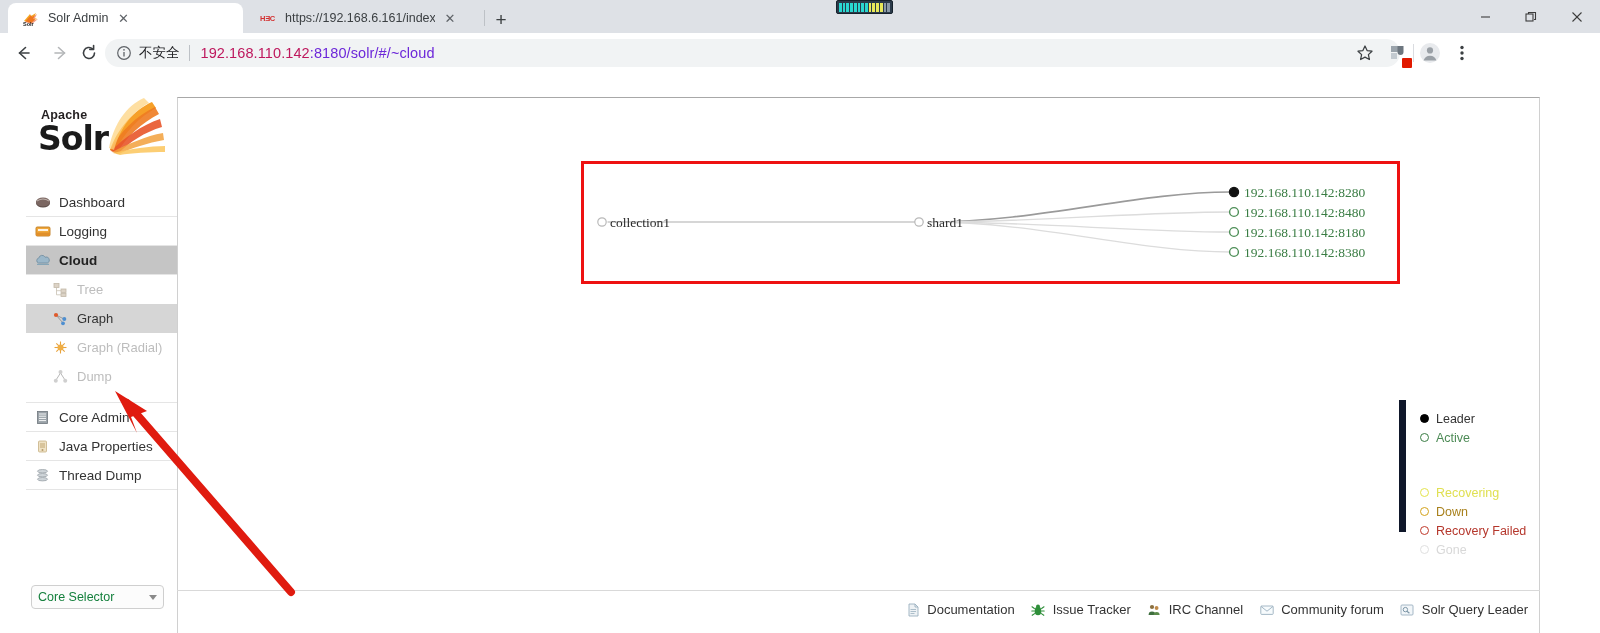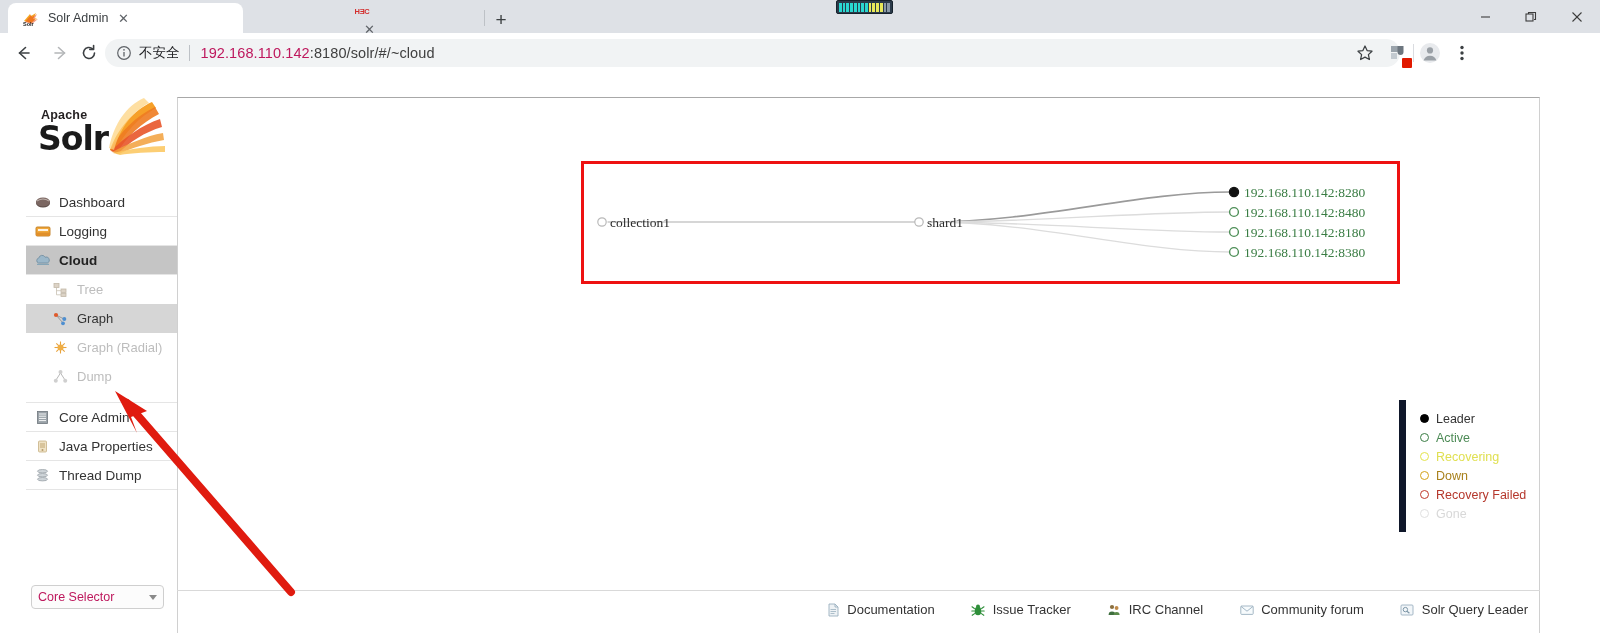--- a/index.html
+++ b/index.html
@@ -58,21 +58,21 @@
     position:absolute; left:105px; top:6px; width:1295px; height:28px;
     background:#f1f3f4; border-radius:14px;
     display:flex; align-items:center; padding-left:11px;
     font-size:14px; color:#202124;
   }
   .omni-info { width:16px; height:16px; margin-right:7px; flex:0 0 16px; color:#5f6368; }
   .omni-warn { font-size:13.5px; color:#202124; margin-right:9px; }
   .omni-div { width:1px; height:16px; background:#bdc1c6; margin-right:11px; }
   .omni-url { font-size:14.5px; letter-spacing:0.1px; }
   .omni-url .host { color:#be185d; }
-  .omni-url .rest { color:#404040; }
+  .omni-url .rest { color:#6d28d9; }
   .tb-right { position:absolute; right:0; top:0; height:39px; display:flex; align-items:center; }
   .tb-right > div { width:32px; height:32px; display:flex; align-items:center; justify-content:center; position:relative; }
 
   
   #screen-meter {
     position:absolute; left:836px; top:0px; width:57px; height:14px;
     background:#2b3a4a; border:1px solid #17222c; border-radius:2px;
     display:flex; align-items:center; padding:2px 2px;
   }
   #screen-meter .bars { display:flex; gap:1px; height:9px; width:100%; }
@@ -101,21 +101,21 @@
   .menu-item.sub { padding-left:26px; height:29px; font-size:13px; border-bottom:none; }
   .menu-item.sub.disabled { color:#bdbdbd; }
   .menu-item.sub.active { background:#d6d6d6; color:#333; font-weight:normal; }
   .menu-gap { height:11px; }
   .menu-sep { height:1px; background:#e5e5e5; }
 
   #core-selector {
     position:absolute; left:31px; top:513px; width:133px; height:24px;
     border:1px solid #cfcfcf; border-radius:4px; background:#fcfcfc;
     display:flex; align-items:center; padding:0 6px;
-    font-size:12.5px; color:#be185d;
+    font-size:12.5px; color:#15803d;
   }
   #core-selector .caret { margin-left:auto; width:0;height:0;
     border-left:4.5px solid transparent;border-right:4.5px solid transparent;border-top:5px solid #8a8a8a; }
 
   
   #content {
     position:absolute; left:177px; top:25px; width:1363px; height:565px;
     border:1px solid #d0d0d0; border-top:1px solid #a8a8a8; background:#ffffff;
   }
 
@@ -132,21 +132,21 @@
   .legend-row { display:flex; align-items:center; height:19px; font-size:12.5px; }
   .legend-row .dot { width:9px; height:9px; border-radius:50%; margin-right:7px; flex:0 0 9px; }
   .legend-row .dot.filled { background:#000; border:1px solid #000; }
   .legend-row .dot.ring { background:transparent; border:1.5px solid currentColor; }
 
   
   #footer {
     position:absolute; left:177px; top:518px; width:1363px; height:43px;
   }
   #footer .hr { position:absolute; left:0; top:0; width:1363px; height:1px; background:#d9d9d9; }
-  #footer .links { position:absolute; right:12px; top:12px; display:flex; align-items:center; gap:36px; }
+  #footer .links { position:absolute; right:12px; top:12px; display:flex; align-items:center; gap:16px; }
   .flink { display:flex; align-items:center; font-size:13px; color:#333; white-space:nowrap; }
   .flink .ficon { width:15px; height:15px; margin-right:7px; flex:0 0 15px; display:flex; align-items:center; justify-content:center; }
 
   
   #annot-rect {
     position:absolute; left:581px; top:89px; width:819px; height:123px;
     border:3px solid #ee1111; pointer-events:none;
   }
   #annot-arrow { position:absolute; left:95px; top:305px; width:220px; height:230px; pointer-events:none; }
 </style>
@@ -161,21 +161,21 @@
         <svg width="17" height="17" viewBox="0 0 17 17">
           <path d="M2 11 L8 4 L9 6 L14 3 L11 9 L15 8 L9 13 Z" fill="#f5a623"></path>
           <path d="M3 12 L9 5 L10 7 L15 4 L12 10 L16 9 L10 14 Z" fill="#e94e1b" opacity="0.55"></path>
           <text x="1" y="16" font-size="5.5" font-weight="bold" fill="#222" font-family="'Liberation Sans',sans-serif">Solr</text>
         </svg>
       </span>
       <span class="title">Solr Admin</span>
       <span class="tabclose">✕</span>
     </div>
 
-    <div class="tab" style="left:247px; width:235px;flex-direction:column;">
+    <div class="tab" style="left:247px; width:235px;">
       <span class="favicon">
         <span style="color:#d32f2f; font-weight:bold; font-size:7.5px; letter-spacing:-0.3px;">HƎC</span>
       </span>
       <span class="title" style="max-width:150px;">https://192.168.6.161/index.ph</span>
       <span class="tabclose">✕</span>
     </div>
 
     <div class="tabsep" style="left:484px;"></div>
 
     <div class="newtab" style="left:487px;">
@@ -487,21 +487,21 @@
 
     <div id="legend">
       <div class="legend-row" style="color:#111111;">
         <span class="dot filled"></span>
         <span style="color:#333333;">Leader</span>
       </div>
       <div class="legend-row" style="color:#3a7d44;">
         <span class="dot ring"></span>
         <span style="color:#4c8a55;">Active</span>
       </div>
-      <div class="legend-row" style="color:#e3e34a;">
+      <div class="legend-row" style="color:#e3e34a;margin-top:36px;">
         <span class="dot ring"></span>
         <span style="color:#e0e052;">Recovering</span>
       </div>
       <div class="legend-row" style="color:#d3a21a;">
         <span class="dot ring"></span>
         <span style="color:#a8811c;">Down</span>
       </div>
       <div class="legend-row" style="color:#c0392b;">
         <span class="dot ring"></span>
         <span style="color:#b5372c;">Recovery Failed</span>

